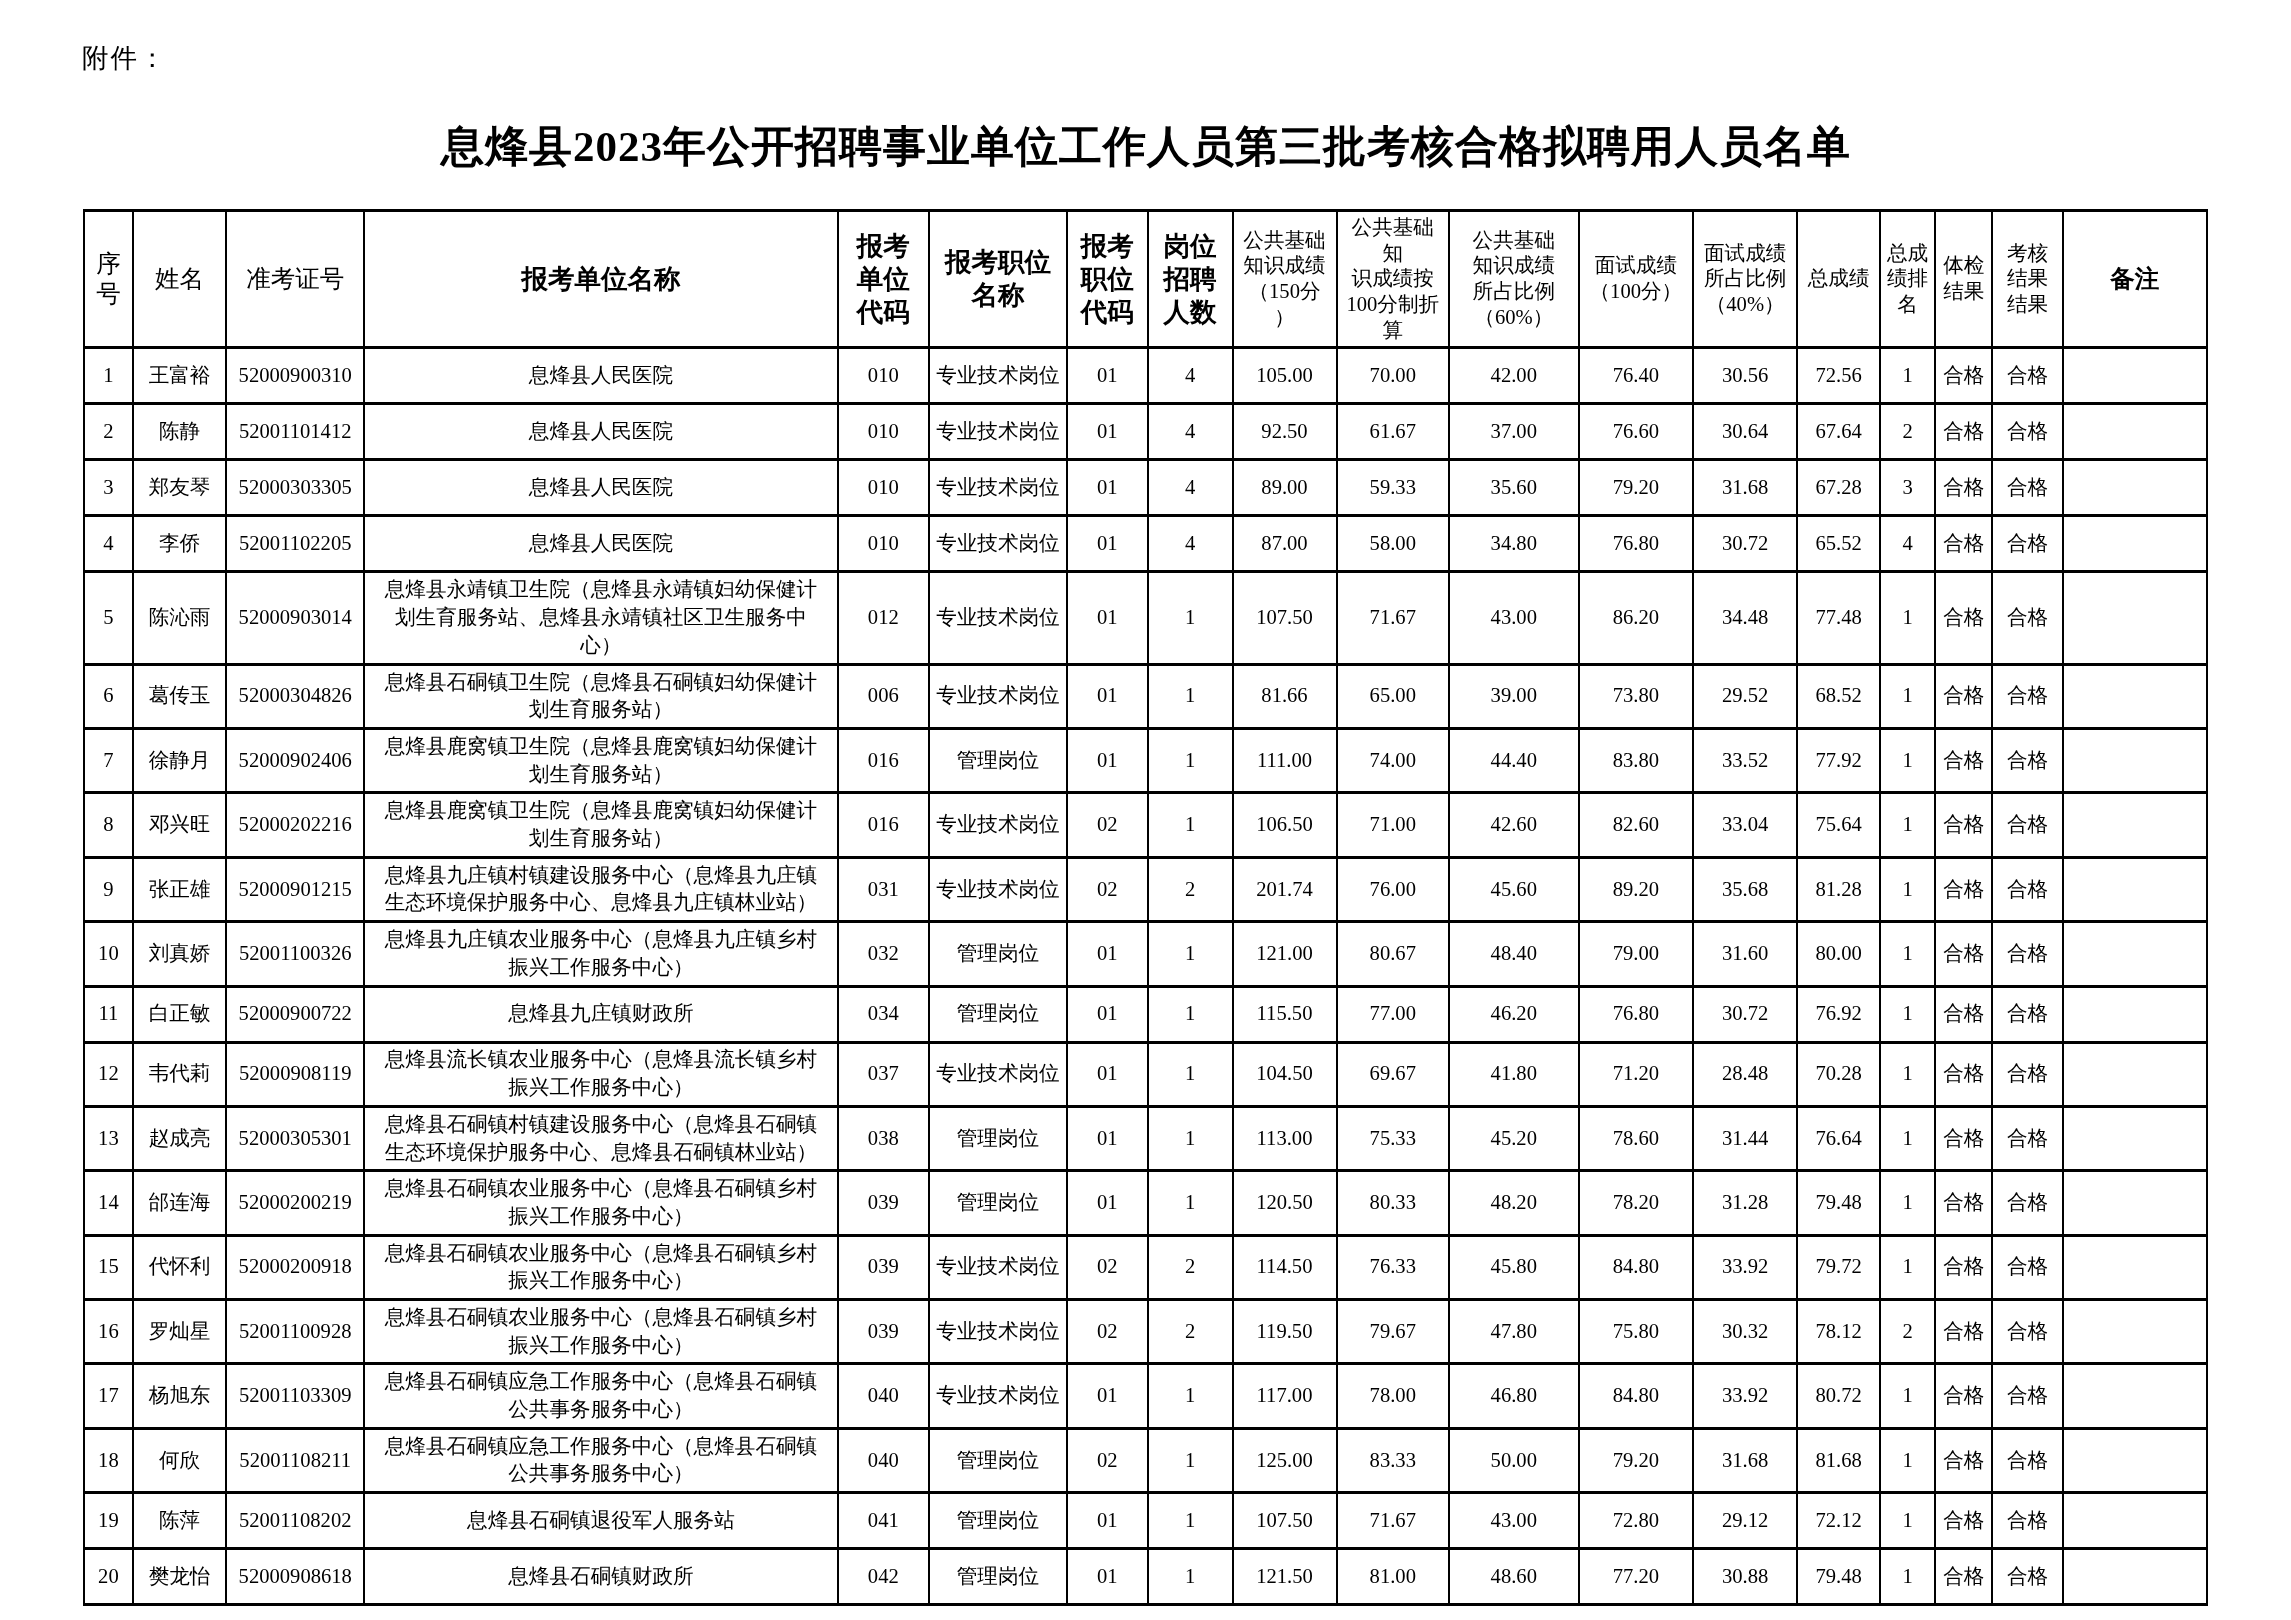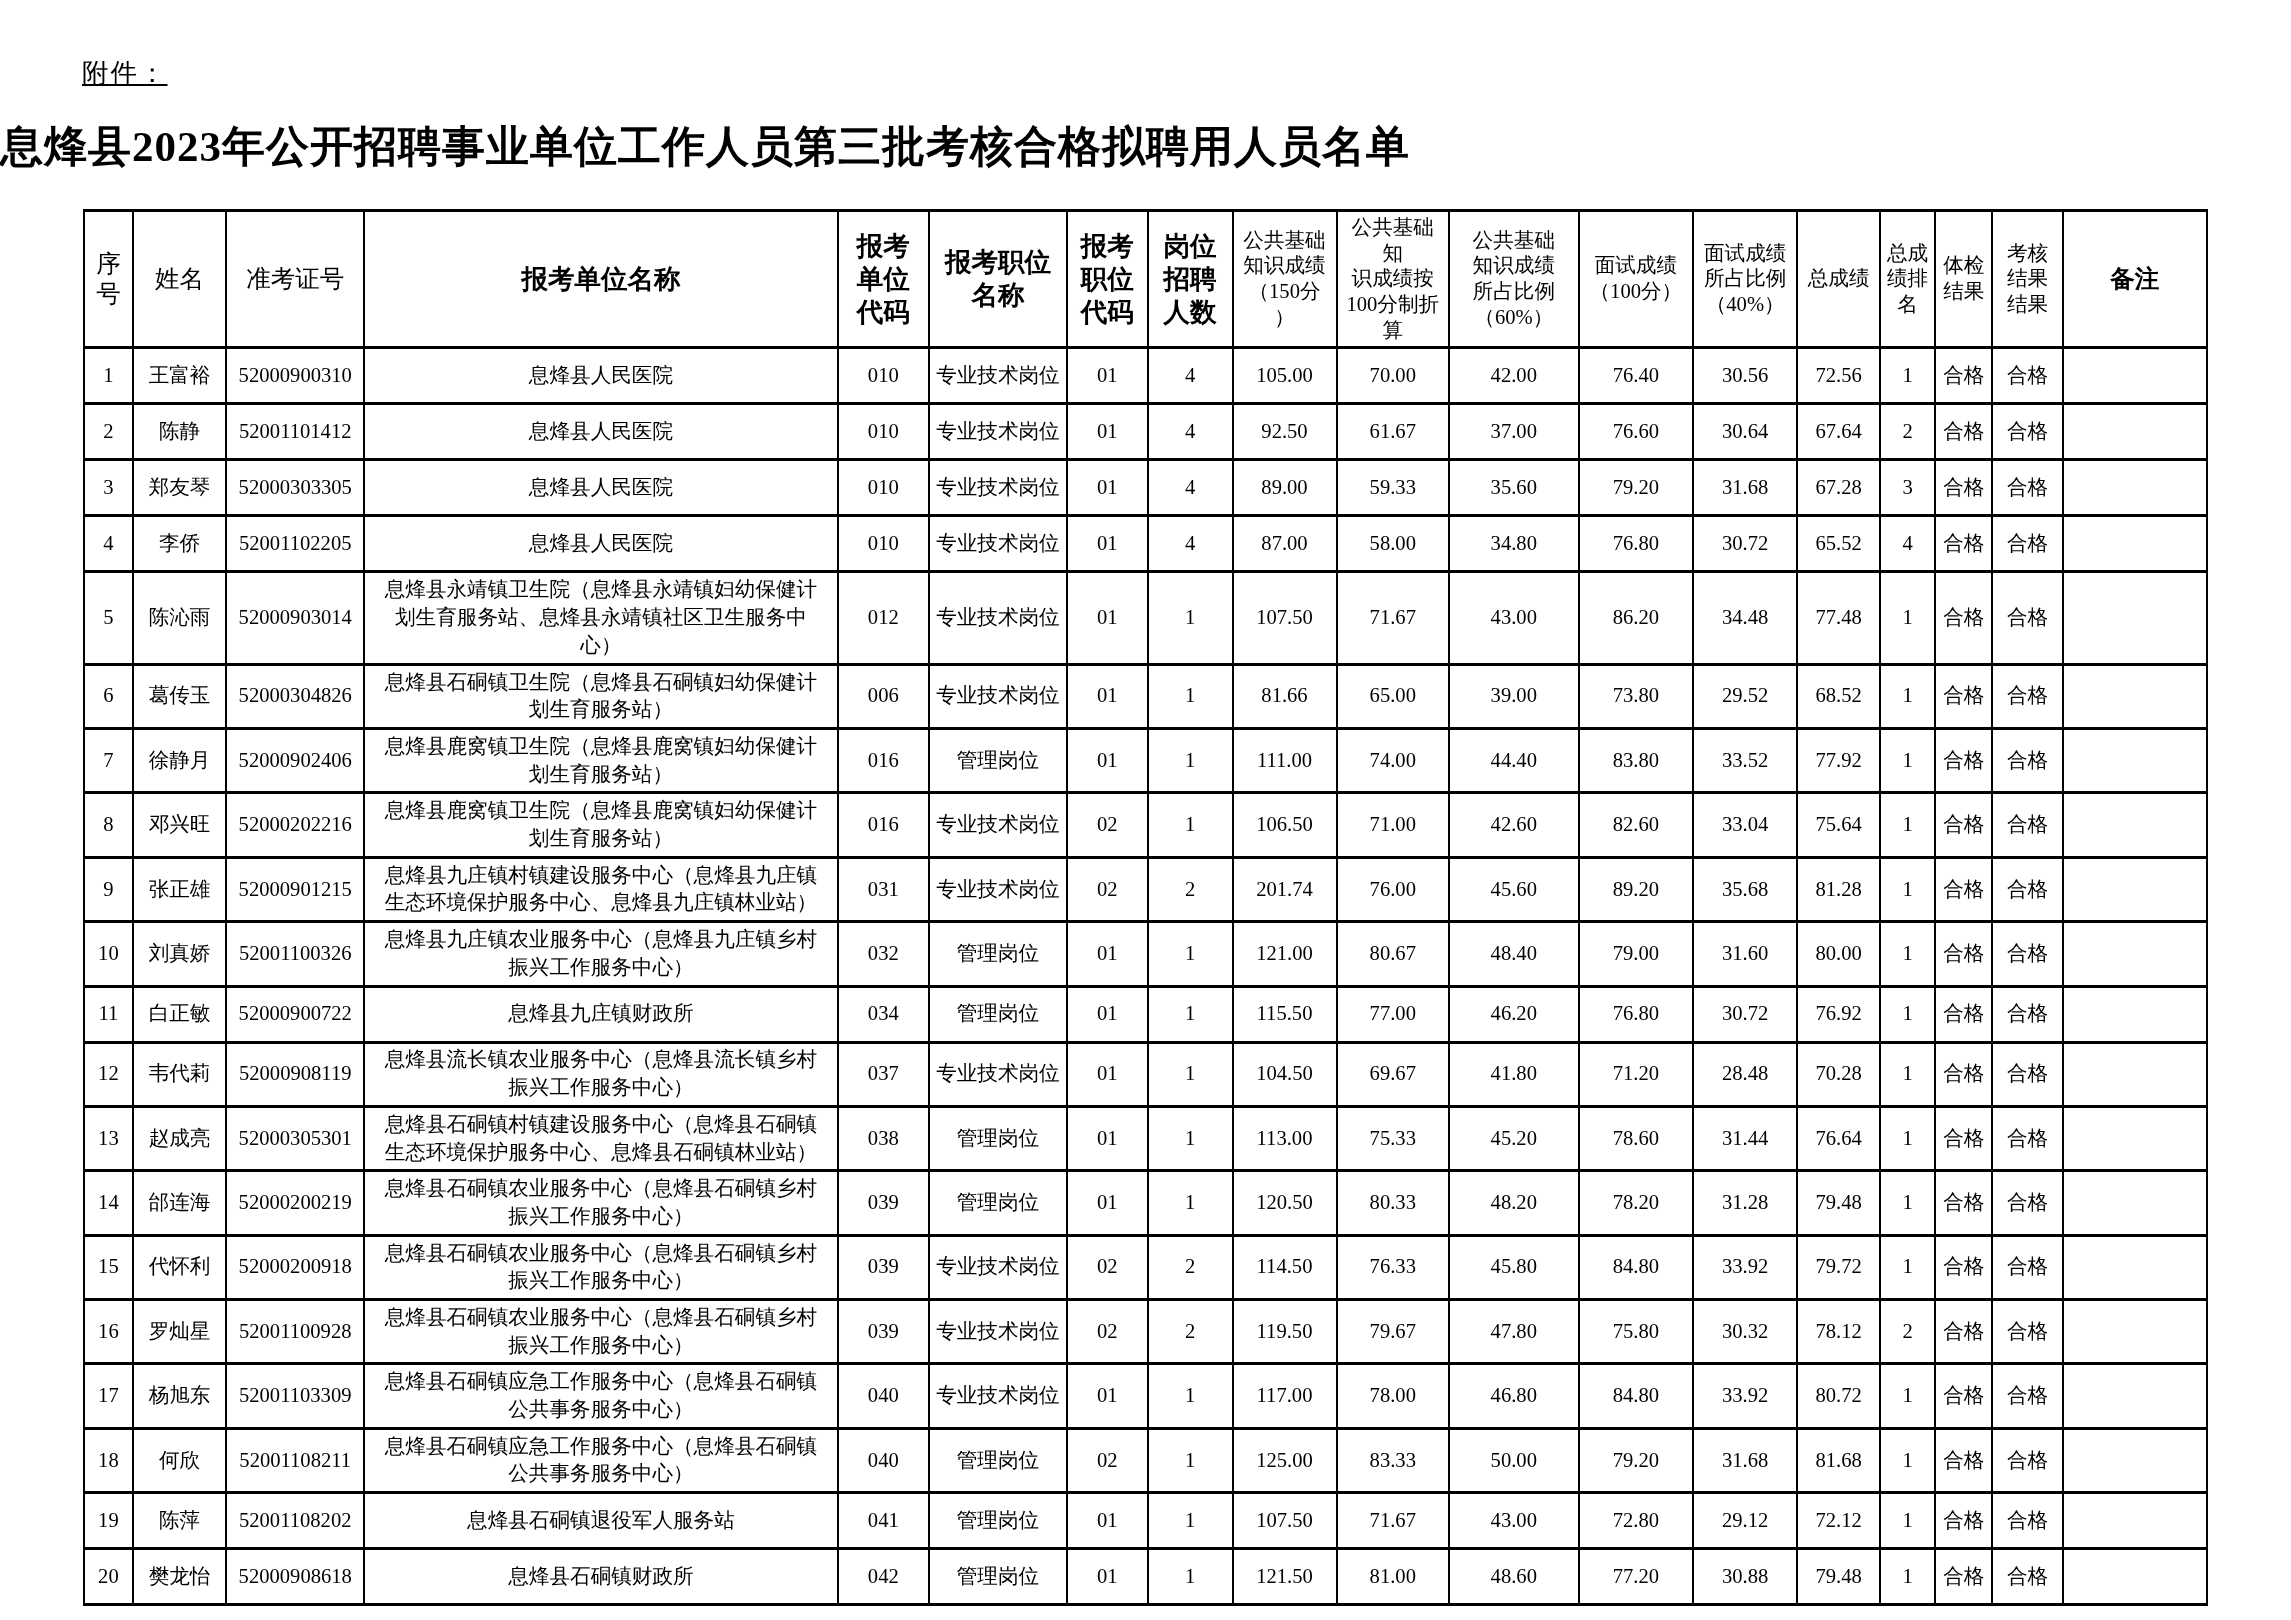--- a/index.html
+++ b/index.html
@@ -5,26 +5,26 @@
   html,body{margin:0;padding:0;background:#e8e8e8;}
   #page{
     position:relative;
     width:2292px;height:1620px;
     background:#ffffff;
     font-family:"Liberation Serif","DejaVu Serif",serif;
     color:#000;
     overflow:hidden;
   }
   .attachment{
-    position:absolute;left:82px;top:55px;
-    font-size:26.5px;letter-spacing:2px;text-decoration:underline;
+    position:absolute;left:82px;top:40px;
+    font-size:26.5px;letter-spacing:2px;
   }
   .doc-title{
     position:absolute;left:0;top:118px;width:100%;
-    font-size:43px;font-weight:bold;
+    text-align:center;font-size:43px;font-weight:bold;
     letter-spacing:1px;
   }
   table.roster{
     position:absolute;left:83px;top:209px;
     width:2125px;
     border-collapse:collapse;
     table-layout:fixed;
     background:#fff;
   }
   table.roster th, table.roster td{

